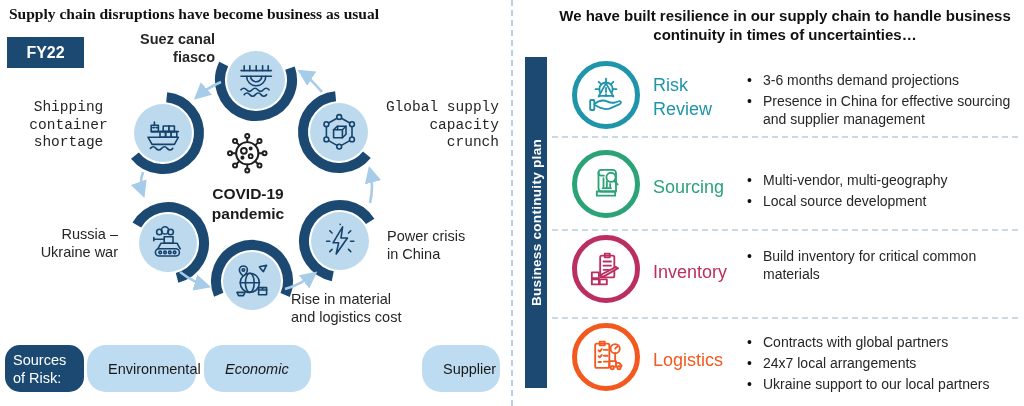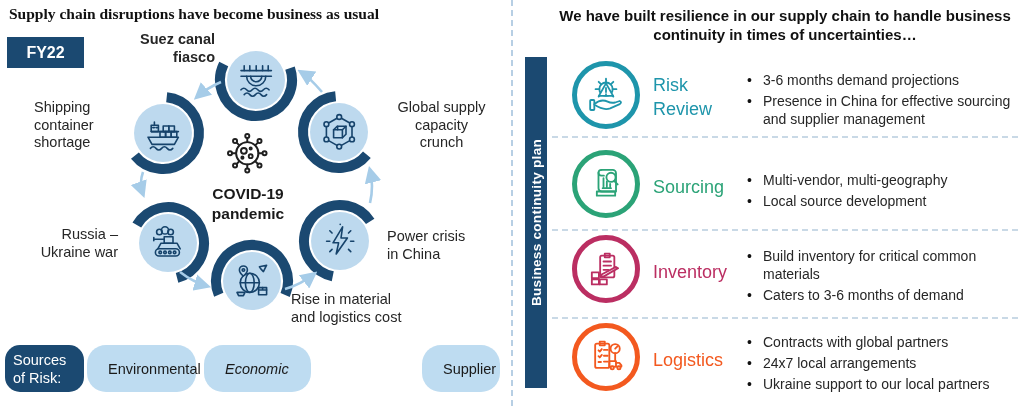--- a/index.html
+++ b/index.html
@@ -16,22 +16,22 @@
   .stage{position:relative;width:1024px;height:406px;background:#fff;overflow:hidden;}
   .abs{position:absolute;}
   .ml{white-space:pre-line;}
 
   
   .lp-title{left:9px;top:5px;width:500px;font-size:15.5px;font-weight:bold;color:#111;font-family:Liberation Serif, serif;}
   .fy-badge{left:7px;top:37px;width:77px;height:31px;background:var(--navy);color:#fff;
             font-size:16px;font-weight:bold;display:flex;align-items:center;justify-content:center;}
   .node-label{font-size:14.5px;line-height:17.5px;color:var(--ink);}
   .lbl-suez{left:115px;top:31px;width:100px;text-align:right;font-weight:bold;}
-  .lbl-shipping{left:34px;top:99px;width:89px;text-align:left;}
-  .lbl-global{left:384px;top:99px;width:115px;text-align:center;}
+  .lbl-shipping{left:24px;top:99px;width:89px;text-align:center;font-family:Liberation Mono, monospace;}
+  .lbl-global{left:384px;top:99px;width:115px;text-align:right;font-family:Liberation Mono, monospace;}
   .lbl-russia{left:28px;top:226px;width:90px;text-align:right;}
   .lbl-power{left:387px;top:228px;width:105px;text-align:left;}
   .lbl-rise{left:291px;top:291px;width:140px;text-align:left;}
   .lbl-covid{left:197px;top:184px;width:102px;text-align:center;font-size:15.5px;font-weight:bold;line-height:20px;color:#1a1a1a;}
 
   .src-row{top:345px;height:47px;display:flex;align-items:center;font-size:14.5px;}
   .src-label{left:5px;width:79px;background:var(--navy);color:#fff;padding-left:8px;box-sizing:border-box;line-height:18px;border-radius:15px;}
   .src-box{background:var(--src-box);color:#1a1a1a;padding-left:21px;box-sizing:border-box;border-radius:19px;}
   .src-1{left:87px;width:109px;}
   .src-2{left:204px;width:107px;font-style:italic;}
@@ -269,21 +269,20 @@
         <path d="M21 15 h9 M21 20 h9 M21 25 h6"></path>
         <rect x="7" y="28" width="8.5" height="7"></rect>
           <rect x="7" y="36.5" width="8.5" height="6"></rect>
         <rect x="16.5" y="36.5" width="8.5" height="6"></rect>
         <path d="M17 31.5 L36 21.5 l2.5 1.5 L20.5 33.5 z" fill="#fff"></path>
       </svg>
     </div>
     <div class="row-label" style="top:27px;">Inventory</div>
     <ul class="row-bullets" style="top:7px;">
       <li>Build inventory for critical common materials</li>
-      <li>Caters to 3-6 months of demand</li>
     </ul>
   </div>
   <div class="abs sep" style="top:317px;"></div>
 
   <div class="abs bcp-row" style="top: 319px; height: 80px; color: rgb(243, 89, 31);">
     <div class="row-circle" style="top:4px;">
       <svg width="40" height="40" viewBox="0 0 48 48" stroke="currentColor" stroke-width="2.2" fill="none" stroke-linecap="round" stroke-linejoin="round">
         <rect x="11" y="8" width="17" height="29" rx="2"></rect>
         <rect x="16.5" y="5.5" width="6" height="4.5"></rect>
         <path d="M15 16 l1.5 1.5 2.5 -3 M21.5 15.5 h4.5 M15 23 l1.5 1.5 2.5 -3 M21.5 22.5 h4.5 M15 30 h3 M21.5 29.5 h4.5"></path>

